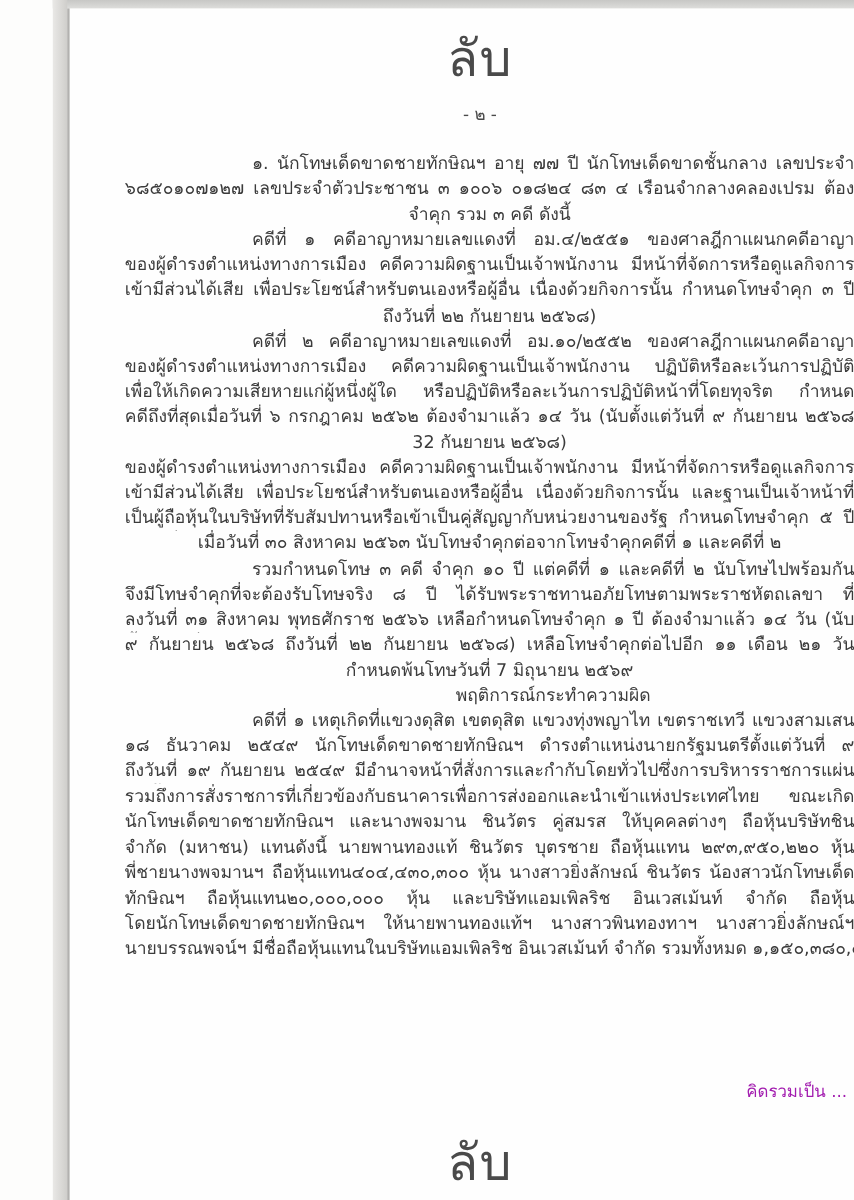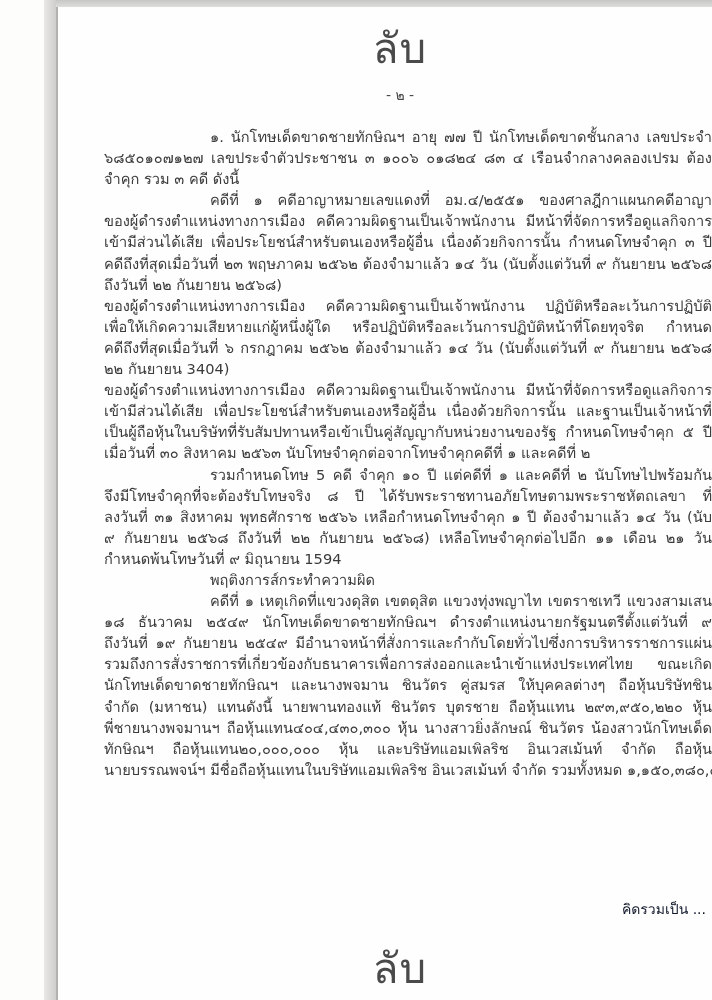--- a/index.html
+++ b/index.html
@@ -64,35 +64,35 @@
     position: absolute;
     left: 60px; top: 126px;
     width: 608px;
     font-size: 14.6px;
     line-height: 21.1px;
     color: #3b3b3b;
   }
   .para { margin: 0; padding: 0; }
   .line {
     white-space: nowrap;
-    text-align: left;
+    text-align: center;
   }
   .line.j {
     white-space: normal;
     text-align: justify;
     text-align-last: justify;
     overflow: hidden;
     max-height: 21.1px;
   }
   .line.first { padding-left: 106px; }
   .continuation {
     position: absolute;
     right: 50px; top: 898px;
     font-size: 14px;
-    color: #0f172a;
+    color: #a21caf;
   }
 </style>
 </head>
 <body>
 
 <div class="page">
   <div class="edge-top"></div>
   <div class="edge-left"></div>
   <div class="edge-left-line"></div>
   <div class="edge-right"></div>
@@ -104,54 +104,55 @@
   <div class="doc-body">
       <div class="para">
         <div class="line first j">๑. นักโทษเด็ดขาดชายทักษิณฯ อายุ ๗๗ ปี นักโทษเด็ดขาดชั้นกลาง เลขประจำตัว</div>
         <div class="line j">๖๘๕๐๑๐๗๑๒๗ เลขประจำตัวประชาชน ๓ ๑๐๐๖ ๐๑๘๒๔ ๘๓ ๔ เรือนจำกลางคลองเปรม ต้องโทษ</div>
         <div class="line">จำคุก รวม ๓ คดี ดังนี้</div>
       </div>
       <div class="para">
         <div class="line first j">คดีที่ ๑ คดีอาญาหมายเลขแดงที่ อม.๔/๒๕๕๑ ของศาลฎีกาแผนกคดีอาญา</div>
         <div class="line j">ของผู้ดำรงตำแหน่งทางการเมือง คดีความผิดฐานเป็นเจ้าพนักงาน มีหน้าที่จัดการหรือดูแลกิจการใด</div>
         <div class="line j">เข้ามีส่วนได้เสีย เพื่อประโยชน์สำหรับตนเองหรือผู้อื่น เนื่องด้วยกิจการนั้น กำหนดโทษจำคุก ๓ ปี</div>
-        <div class="line j">คดีถึงที่สุดเมื่อวันที่ ๒๓ พฤษภาคม ๒๕๖๒ ต้องจำมาแล้ว ๑๔ วัน (นับตั้งแต่วันที่ ๙ กันยายน ๒๕๖๘</div>
         <div class="line">ถึงวันที่ ๒๒ กันยายน ๒๕๖๘)</div>
       </div>
       <div class="para">
+        <div class="line first j">คดีที่ ๒ คดีอาญาหมายเลขแดงที่ อม.๑๐/๒๕๕๒ ของศาลฎีกาแผนกคดีอาญา</div>
         <div class="line j">ของผู้ดำรงตำแหน่งทางการเมือง คดีความผิดฐานเป็นเจ้าพนักงาน ปฏิบัติหรือละเว้นการปฏิบัติหน้าที่โดยมิชอบ</div>
         <div class="line j">เพื่อให้เกิดความเสียหายแก่ผู้หนึ่งผู้ใด หรือปฏิบัติหรือละเว้นการปฏิบัติหน้าที่โดยทุจริต กำหนดโทษจำคุก ๒ ปี</div>
         <div class="line j">คดีถึงที่สุดเมื่อวันที่ ๖ กรกฎาคม ๒๕๖๒ ต้องจำมาแล้ว ๑๔ วัน (นับตั้งแต่วันที่ ๙ กันยายน ๒๕๖๘ ถึงวันที่</div>
-        <div class="line">๒๒ กันยายน 3404)</div>
+        <div class="line">32 กันยายน ๒๕๖๘)</div>
       </div>
       <div class="para">
         <div class="line j">ของผู้ดำรงตำแหน่งทางการเมือง คดีความผิดฐานเป็นเจ้าพนักงาน มีหน้าที่จัดการหรือดูแลกิจการใด</div>
         <div class="line j">เข้ามีส่วนได้เสีย เพื่อประโยชน์สำหรับตนเองหรือผู้อื่น เนื่องด้วยกิจการนั้น และฐานเป็นเจ้าหน้าที่ของรัฐ</div>
         <div class="line j">เป็นผู้ถือหุ้นในบริษัทที่รับสัมปทานหรือเข้าเป็นคู่สัญญากับหน่วยงานของรัฐ กำหนดโทษจำคุก ๕ ปี คดีถึงที่สุด</div>
         <div class="line">เมื่อวันที่ ๓๐ สิงหาคม ๒๕๖๓ นับโทษจำคุกต่อจากโทษจำคุกคดีที่ ๑ และคดีที่ ๒</div>
       </div>
       <div class="para">
-        <div class="line first j">รวมกำหนดโทษ 5 คดี จำคุก ๑๐ ปี แต่คดีที่ ๑ และคดีที่ ๒ นับโทษไปพร้อมกัน</div>
+        <div class="line first j">รวมกำหนดโทษ ๓ คดี จำคุก ๑๐ ปี แต่คดีที่ ๑ และคดีที่ ๒ นับโทษไปพร้อมกัน</div>
         <div class="line j">จึงมีโทษจำคุกที่จะต้องรับโทษจริง ๘ ปี ได้รับพระราชทานอภัยโทษตามพระราชหัตถเลขา ที่ ๑/๒๕๖๖</div>
         <div class="line j">ลงวันที่ ๓๑ สิงหาคม พุทธศักราช ๒๕๖๖ เหลือกำหนดโทษจำคุก ๑ ปี ต้องจำมาแล้ว ๑๔ วัน (นับตั้งแต่วันที่</div>
         <div class="line j">๙ กันยายน ๒๕๖๘ ถึงวันที่ ๒๒ กันยายน ๒๕๖๘) เหลือโทษจำคุกต่อไปอีก ๑๑ เดือน ๒๑ วัน</div>
-        <div class="line">กำหนดพ้นโทษวันที่ ๙ มิถุนายน 1594</div>
+        <div class="line">กำหนดพ้นโทษวันที่ 7 มิถุนายน ๒๕๖๙</div>
       </div>
       <div class="para">
-        <div class="line first">พฤติงการส์กระทำความผิด</div>
+        <div class="line first">พฤติการณ์กระทำความผิด</div>
       </div>
       <div class="para">
         <div class="line first j">คดีที่ ๑ เหตุเกิดที่แขวงดุสิต เขตดุสิต แขวงทุ่งพญาไท เขตราชเทวี แขวงสามเสนใน</div>
         <div class="line j">๑๘ ธันวาคม ๒๕๔๙ นักโทษเด็ดขาดชายทักษิณฯ ดำรงตำแหน่งนายกรัฐมนตรีตั้งแต่วันที่ ๙ กุมภาพันธ์ ๒๕๔๔</div>
         <div class="line j">ถึงวันที่ ๑๙ กันยายน ๒๕๔๙ มีอำนาจหน้าที่สั่งการและกำกับโดยทั่วไปซึ่งการบริหารราชการแผ่นดินทั้งปวง</div>
         <div class="line j">รวมถึงการสั่งราชการที่เกี่ยวข้องกับธนาคารเพื่อการส่งออกและนำเข้าแห่งประเทศไทย ขณะเกิดเหตุ</div>
         <div class="line j">นักโทษเด็ดขาดชายทักษิณฯ และนางพจมาน ชินวัตร คู่สมรส ให้บุคคลต่างๆ ถือหุ้นบริษัทชิน คอร์ปอเรชั่น</div>
         <div class="line j">จำกัด (มหาชน) แทนดังนี้ นายพานทองแท้ ชินวัตร บุตรชาย ถือหุ้นแทน ๒๙๓,๙๕๐,๒๒๐ หุ้น</div>
         <div class="line j">พี่ชายนางพจมานฯ ถือหุ้นแทน๔๐๔,๔๓๐,๓๐๐ หุ้น นางสาวยิ่งลักษณ์ ชินวัตร น้องสาวนักโทษเด็ดขาดชาย</div>
         <div class="line j">ทักษิณฯ ถือหุ้นแทน๒๐,๐๐๐,๐๐๐ หุ้น และบริษัทแอมเพิลริช อินเวสเม้นท์ จำกัด ถือหุ้น ๒๒๙,๖๐๐,๐๐๐ หุ้น</div>
+        <div class="line j">โดยนักโทษเด็ดขาดชายทักษิณฯ ให้นายพานทองแท้ฯ นางสาวพินทองทาฯ นางสาวยิ่งลักษณ์ฯ</div>
         <div class="line">นายบรรณพจน์ฯ มีชื่อถือหุ้นแทนในบริษัทแอมเพิลริช อินเวสเม้นท์ จำกัด รวมทั้งหมด ๑,๑๕๐,๓๘๐,๕๒๐ หุ้น</div>
       </div>
     </div>
 
   <div class="continuation">คิดรวมเป็น ...</div>
 
   <div class="stamp stamp-bottom">ลับ</div>
 </div>
 
 </body></html>

